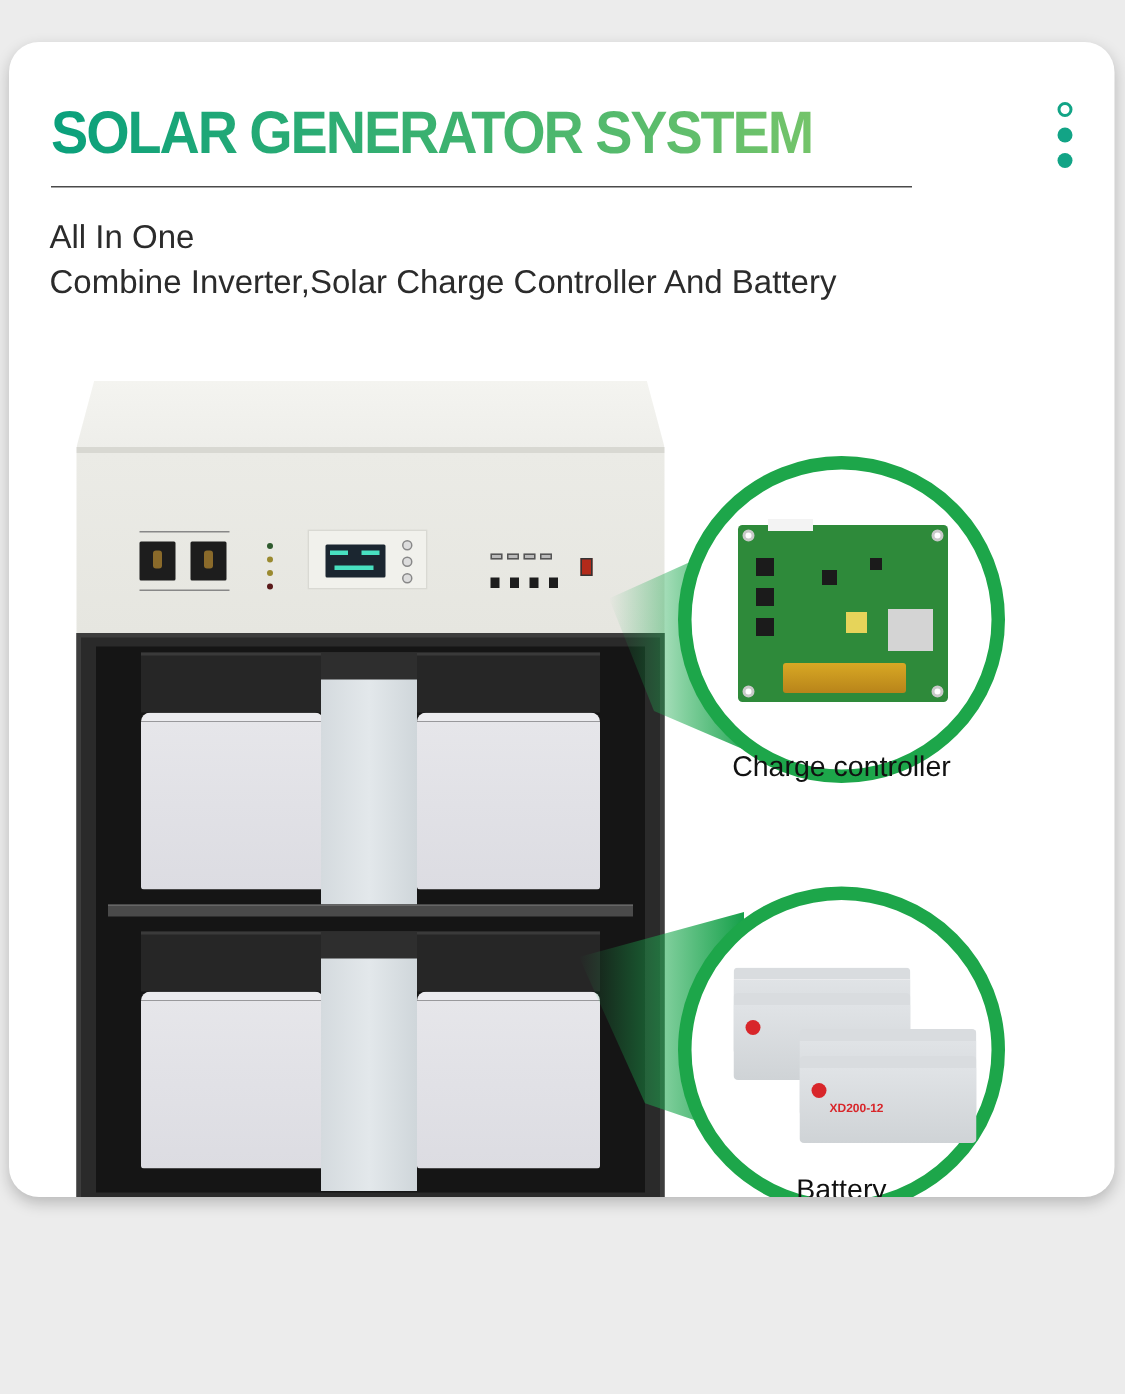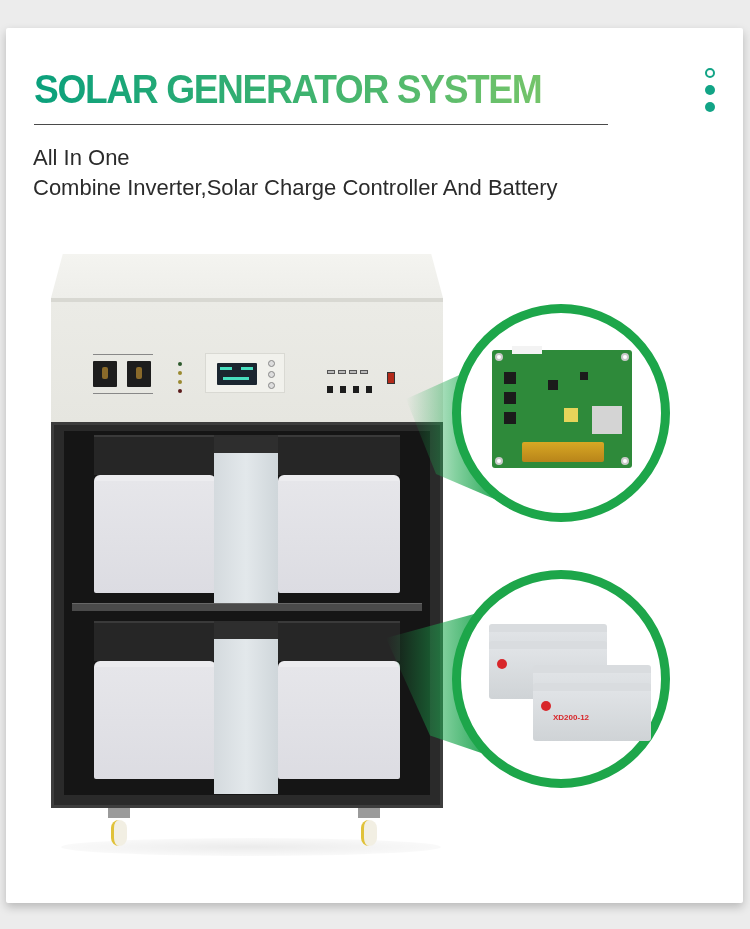--- a/index.html
+++ b/index.html
@@ -1,21 +1,21 @@
 <!DOCTYPE html>
 <html><head>
 <meta charset="utf-8">
 <style>
   * { box-sizing: border-box; margin: 0; padding: 0; }
   html, body { width: 750px; height: 929px; background: #ececec; overflow: hidden; }
   body { position: relative; font-family: "Liberation Sans", sans-serif; }
 
   .card {
-    position: absolute; left: 6px; top: 28px; width: 737px; height: 875px;
-    background: #ffffff; border-radius: 2px;
+    position: absolute; left: 6px; top: 28px; width: 737px; height: 770px;
+    background: #ffffff; border-radius: 20px;
     box-shadow: 0 4px 10px rgba(0,0,0,0.22);
     overflow: hidden;
   }
 
   .title {
     position: absolute; left: 28px; top: 37px;
     font-family: "Liberation Sans", sans-serif; font-weight: 700;
     font-size: 40px; letter-spacing: -1.5px; line-height: 48px;
     background: linear-gradient(90deg, #0aa07c 0%, #3fb36f 55%, #74c46a 100%);
     -webkit-background-clip: text; background-clip: text; color: transparent;
@@ -85,21 +85,21 @@
     clip-path: polygon(0 30%, 100% 0, 100% 100%, 30% 80%); }
   .beam.b2 { left: 380px; top: 580px; width: 110px; height: 150px;
     background: linear-gradient(90deg, rgba(30,170,80,0) 0%, rgba(30,170,80,0.55) 50%, #16a04a 100%);
     clip-path: polygon(0 20%, 100% 0, 100% 100%, 40% 85%); }
 
   .bubble {
     position: absolute; width: 218px; height: 218px; border-radius: 50%;
     border: 9px solid #1da64a; background: #ffffff;
   }
   .bubble.cc { left: 446px; top: 276px; }
-  .bubble.bat { left: 446px; top: 542px; }
+  .bubble.bat { left: 446px; top: 563px; }
   .bubble-label {
     position: absolute; left: 0; right: 0; text-align: center;
     font-size: 19px; color: #111; font-family: "Liberation Sans", sans-serif;
   }
 
   .pcb { position: absolute; left: 31px; top: 37px; width: 140px; height: 118px; background: #2e8a3a; border-radius: 3px; }
   .pcb .chip { position: absolute; background: #1b1b1b; }
   .pcb .hole { position: absolute; width: 8px; height: 8px; border-radius: 50%; background: #fff; border: 2px solid #c9c9c9; }
   .pcb .terminal { position: absolute; left: 30px; top: 92px; width: 82px; height: 20px; background: linear-gradient(180deg,#d8a824,#b8841a); border-radius: 2px; }
   .pcb .conn { position: absolute; left: 20px; top: -4px; width: 30px; height: 8px; background: #f3f3f3; }
@@ -201,31 +201,33 @@
         <div class="hole" style="right:3px;bottom:3px"></div>
         <div class="chip" style="left:12px;top:22px;width:12px;height:12px"></div>
         <div class="chip" style="left:12px;top:42px;width:12px;height:12px"></div>
         <div class="chip" style="left:12px;top:62px;width:12px;height:12px"></div>
         <div class="chip" style="left:56px;top:30px;width:10px;height:10px"></div>
         <div class="chip" style="left:88px;top:22px;width:8px;height:8px"></div>
         <div class="yel"></div>
         <div class="heatsink"></div>
         <div class="terminal"></div>
       </div>
+      <div class="bubble-label" style="top:188px">Charge controller</div>
     </div>
 
     <div class="bubble bat">
       <div class="battery-img" style="left:28px;top:45px">
           <div class="brand"></div>
         </div>
       <div class="battery-img" style="left:28px;top:62px">
           <div class="brand"></div>
         </div>
       <div class="battery-img" style="left:72px;top:86px">
           <div class="brand"></div>
         </div>
       <div class="battery-img" style="left:72px;top:104px">
         <div class="brand"></div>
         <div class="model">XD200-12</div>
       </div>
+      <div class="bubble-label" style="top:183px">Battery</div>
     </div>
   </div>
 </div>
 
 </body></html>

